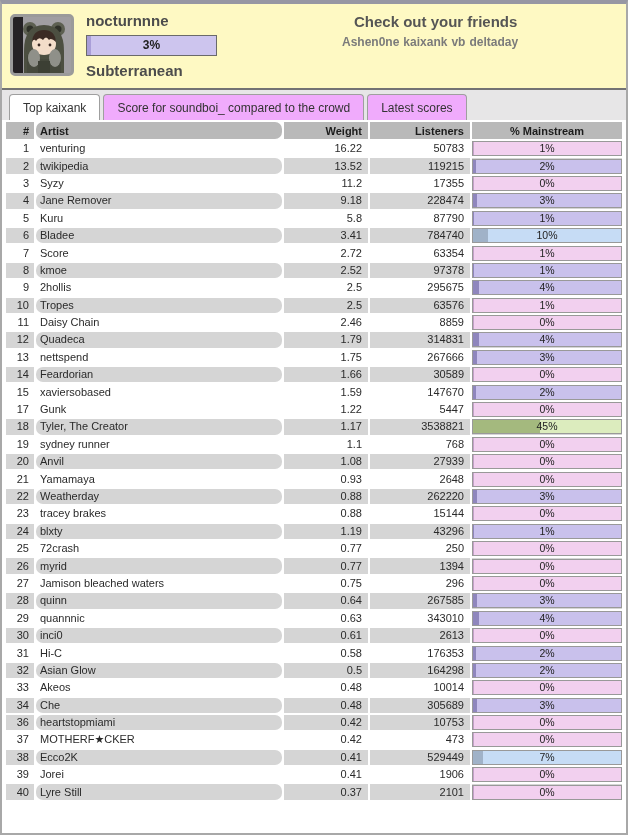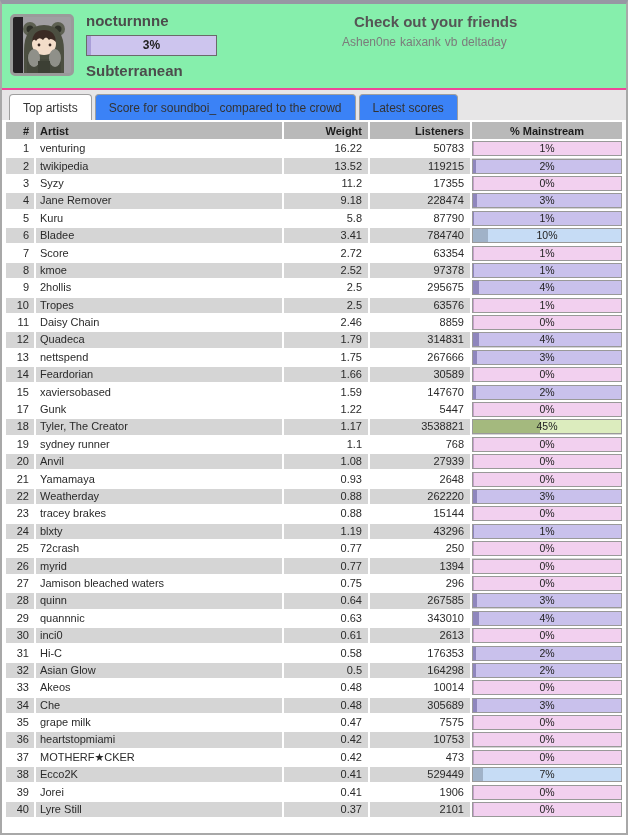--- a/index.html
+++ b/index.html
@@ -1,53 +1,53 @@
 <!DOCTYPE html>
 <html><head>
 <meta charset="utf-8">
 <style>
   html,body { margin:0; padding:0; background:#ffffff; font-family:"Liberation Sans", sans-serif; }
   .page { width:628px; height:835px; box-sizing:border-box; border:2px solid #a8a8a8;
           border-top:4px solid #9797a3; background:#ffffff; overflow:hidden; }
 
   
-  .header { position:relative; height:84px; background:#86efac; border-bottom:2px solid #ec4899; }
+  .header { position:relative; height:84px; background:#fef9c3; border-bottom:2px solid #737373; }
   .avatar { position:absolute; left:8px; top:10px; width:58px; height:56px;
             border:3px solid #9a9a9a; border-radius:5px; overflow:hidden; background:#a09ea2; }
   .username { position:absolute; left:84px; top:8px; font-size:15px; font-weight:bold; color:#4c4c4c; }
   .progress { position:absolute; left:84px; top:31px; width:129px; height:19px;
               border:1px solid #6a6a6a; background:#cdc5ee; }
   .progress-fill { position:absolute; left:0; top:0; bottom:0; background:#a99ed8; }
   .progress-label { position:absolute; left:0; top:0; width:100%; text-align:center;
                     line-height:19px; font-size:12px; font-weight:bold; color:#1e1e1e; }
   .score-label { position:absolute; left:84px; top:58px; font-size:15px; font-weight:bold; color:#4c4c4c; }
   .friends { position:absolute; left:340px; top:9px; }
   .friends-title { font-size:15px; font-weight:bold; color:#555555; margin-left:12px; }
-  .friends-list { font-size:12px; color:#7b7b7b; margin-top:5px; }
+  .friends-list { font-size:12px; color:#7b7b7b; margin-top:5px;font-weight:bold; }
   .friend { margin-right:4px; }
 
   
   .tabbar { background:#e7e6e7; padding:4px 0 0 7px; height:26px; white-space:nowrap; }
   .tab { display:inline-block; box-sizing:border-box; height:26px; font-size:12px; color:#333333;
          padding:6px 13px 0 13px; border:1px solid #9f9f9f; border-bottom:none;
-         border-radius:4px 4px 0 0; background:#3b82f6; margin-right:3px; cursor:default; }
+         border-radius:4px 4px 0 0; background:#f0abfc; margin-right:3px; cursor:default; }
   .tab.active { background:#ffffff; }
 
   
   .content { background:#ffffff; padding:0 2px; }
   table { border-collapse:separate; border-spacing:2px; width:620px; table-layout:fixed; }
   col.c-rank { width:28px; } col.c-weight { width:84px; }
   col.c-listeners { width:100px; } col.c-bar { width:150px; }
   th { background:#b9b9b9; font-size:11px; font-weight:bold; color:#1c1c1c;
        height:17px; padding:0; white-space:nowrap; }
   td { font-size:11px; color:#2a2a2a; height:15.4px; line-height:15px; padding:0;
        white-space:nowrap; overflow:hidden; }
   tr.even td { background:#d5d5d5; }
   th.a-right, td.a-right { text-align:right; padding-right:6px; }
-  th.a-left,  td.a-left  { text-align:left;  padding-left:4px; }
+  th.a-left,  td.a-left  { text-align:left;  padding-left:4px;border-radius:7px; }
   th.a-rank,  td.a-rank  { text-align:right; padding-right:5px; }
   th.a-center { text-align:center; }
   td.cell-bar { padding:0; }
   .bar { position:relative; height:13px; border:1px solid #999999; background:#f2d0ef; }
   .bar-fill { position:absolute; left:0; top:0; bottom:0; background:#c4a0c8; }
   .bar-label { position:absolute; left:0; top:0; width:100%; text-align:center;
                font-size:10.5px; line-height:13px; color:#222222; }
 </style>
 </head>
 <body>
@@ -80,21 +80,21 @@
       <div class="progress-label">3%</div>
     </div>
     <div class="score-label">Subterranean</div>
     <div class="friends">
       <div class="friends-title">Check out your friends</div>
       <div class="friends-list" id="friends-list"><span class="friend">Ashen0ne</span><span class="friend">kaixank</span><span class="friend">vb</span><span class="friend">deltaday</span></div>
     </div>
   </div>
 
   <div class="tabbar">
-    <span class="tab active">Top artists</span><span class="tab">Score for soundboi_ compared to the crowd</span><span class="tab">Latest scores</span>
+    <span class="tab active">Top kaixank</span><span class="tab">Score for soundboi_ compared to the crowd</span><span class="tab">Latest scores</span>
   </div>
 
   <div class="content">
     <table>
       <colgroup>
         <col class="c-rank">
           <col>
           <col class="c-weight">
           <col class="c-listeners">
           <col class="c-bar">
@@ -498,32 +498,20 @@
     <td class="a-left">Che</td>
     <td class="a-right">0.48</td>
     <td class="a-right">305689</td>
     <td class="cell-bar">
       <div class="bar" style="background: rgb(201, 193, 236);">
         <div class="bar-fill" style="background: rgb(143, 134, 189); width: 3%;"></div>
         <div class="bar-label">3%</div>
       </div>
     </td>
   </tr>
-          <tr>
-    <td class="a-rank">35</td>
-    <td class="a-left">grape milk</td>
-    <td class="a-right">0.47</td>
-    <td class="a-right">7575</td>
-    <td class="cell-bar">
-      <div class="bar" style="background: rgb(242, 208, 239);">
-        <div class="bar-fill" style="background: rgb(196, 160, 200); width: 1%;"></div>
-        <div class="bar-label">0%</div>
-      </div>
-    </td>
-  </tr>
           <tr class="even">
     <td class="a-rank">36</td>
     <td class="a-left">heartstopmiami</td>
     <td class="a-right">0.42</td>
     <td class="a-right">10753</td>
     <td class="cell-bar">
       <div class="bar" style="background: rgb(242, 208, 239);">
         <div class="bar-fill" style="background: rgb(196, 160, 200); width: 1%;"></div>
         <div class="bar-label">0%</div>
       </div>

